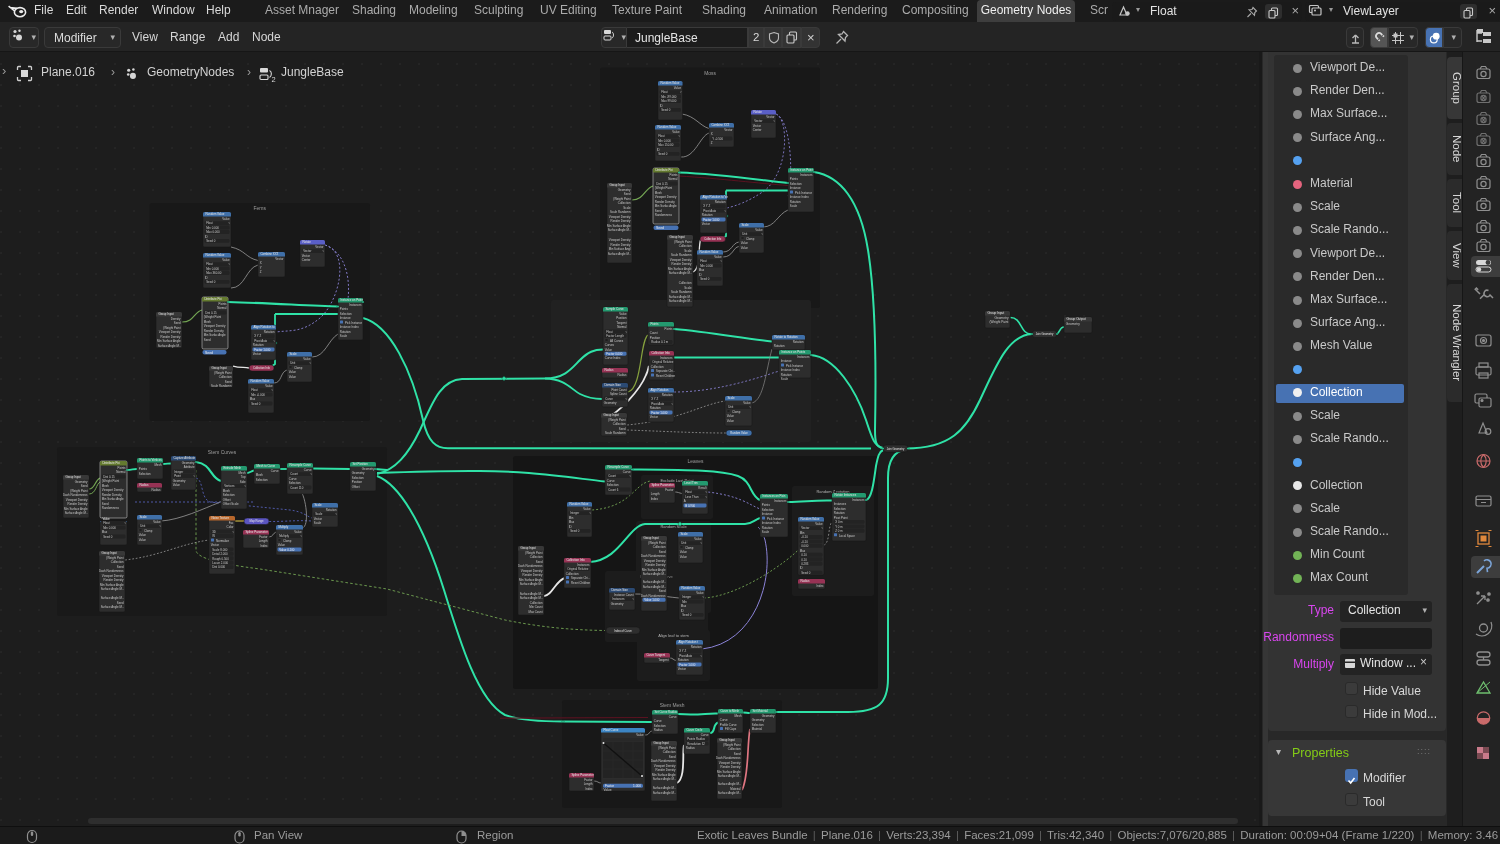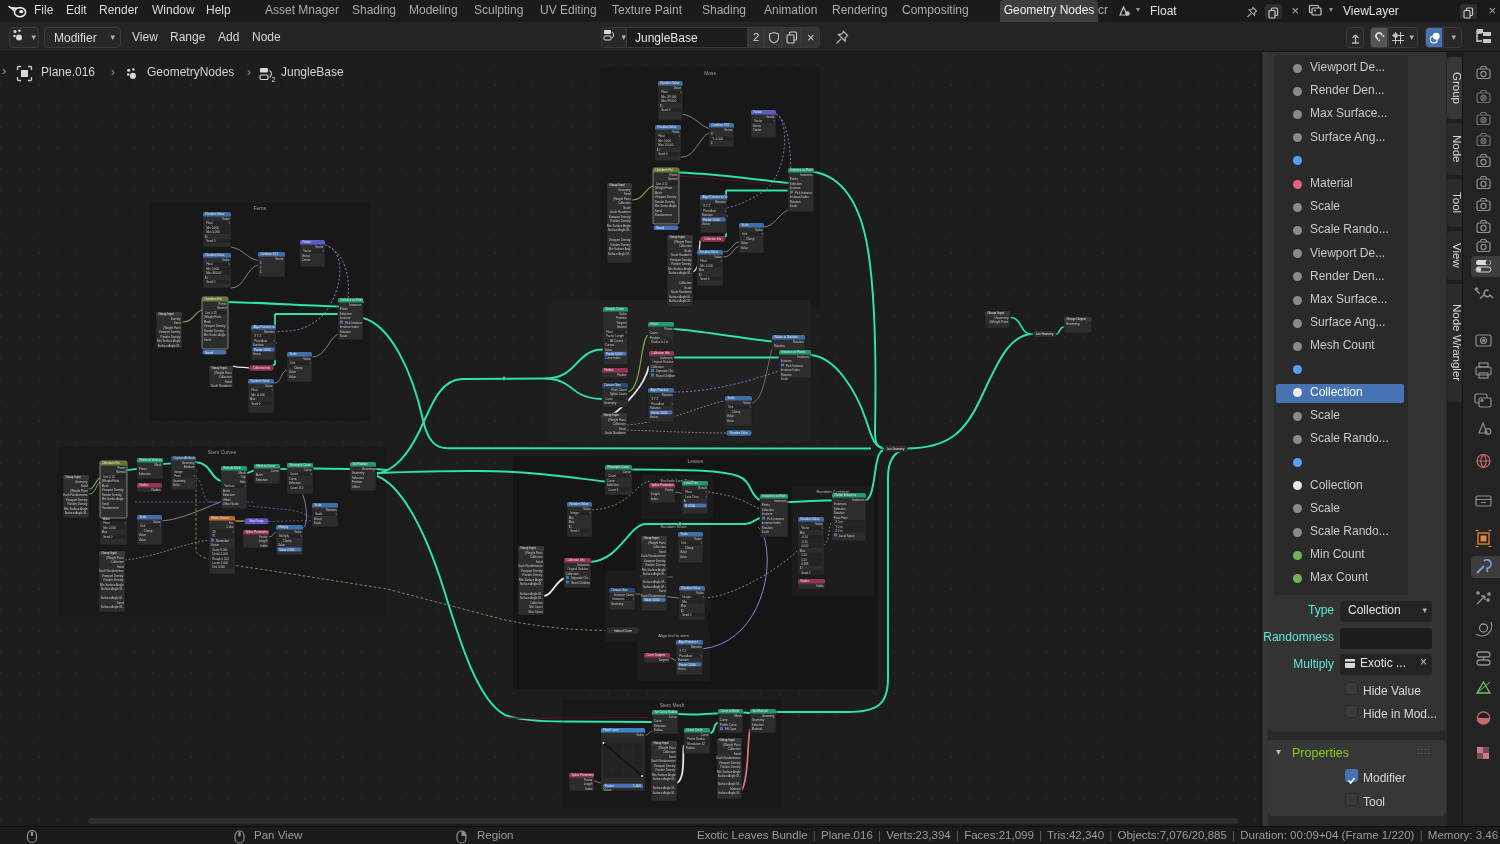--- a/index.html
+++ b/index.html
@@ -1,28 +1,28 @@
 <!DOCTYPE html>
 <html><head><meta charset="utf-8"><style>
 * { margin:0; padding:0; box-sizing:border-box; }
 body { width:1500px; height:844px; overflow:hidden; background:#1d1d1d;
   font-family:"Liberation Sans", sans-serif; position:relative; }
 .m { position:absolute; top:3px; font-size:12px; color:#dadada;text-align:right; }
 .tab { position:absolute; top:3px; font-size:12px; color:#ababab; }
 .tabactive { position:absolute; top:0px; height:22px; background:#3e3e3e; color:#efefef;
-  font-size:12px; text-align:center; line-height:21px; border-radius:4px 4px 0 0;margin-left:23px; }
+  font-size:12px; text-align:center; line-height:21px; border-radius:4px 4px 0 0; }
 .scnwrap { position:absolute; top:2px; height:19px; background:#1a1a1a; border-radius:4px; }
 .scntxt { position:absolute; left:38px; top:2px; font-size:12px; color:#e2e2e2; }
 .carsm { position:absolute; left:24px; top:3px; font-size:8px; color:#999; }
 .copybox { position:absolute; top:2px; width:17px; height:15px; background:#2e2e2e; border-radius:3px; padding:1px 0 0 3px; }
 .xbtn { position:absolute; top:1px; font-size:13px; color:#aaa; }
 .wbtn { position:absolute; background:#282828; border:1px solid #3a3a3a; border-radius:4px; }
 .car { position:absolute; top:4px; font-size:9px; color:#b0b0b0; }
 .hm { position:absolute; top:8px; font-size:12px; color:#d6d6d6; }
-.sblab { position:absolute; font-size:12px; color:#5eead4; right:113px; }
+.sblab { position:absolute; font-size:12px; color:#d946ef; right:113px; }
 .sblab2 { position:absolute; font-size:12px; color:#d8d8d8; }
 .sbw { position:absolute; height:21px; background:#232323; border-radius:3px; font-size:12px; color:#e4e4e4; }
 .cb { position:absolute; width:13px; height:13px; background:#3b3b3b; border:1px solid #2a2a2a; border-radius:3px; }
 .cbch { position:absolute; width:13px; height:13px; background:#4772b3; border-radius:3px; padding:2px 0 0 2px; }
 i { font-style:normal; color:#5f5f5f; padding:0 2px; }
 </style></head><body>
 
 <div style="position:absolute;left:0;top:0;width:1500px;height:22px;background:#1b1b1b">
     <svg style="position:absolute;left:7px;top:2px" width="22" height="18" viewBox="0 0 22 18">
 <g stroke="#ececec" stroke-width="1.6" fill="none">
@@ -1324,21 +1324,21 @@
 <span style="position:absolute;left:48px;top:170.4px;font-size:12px;color:#c9c9c9;white-space:nowrap">Scale Rando...</span>
 <span style="position:absolute;left:31px;top:197.1px;width:9px;height:9px;border-radius:50%;background:#8a8a8a"></span>
 <span style="position:absolute;left:48px;top:193.6px;font-size:12px;color:#c9c9c9;white-space:nowrap">Viewport De...</span>
 <span style="position:absolute;left:31px;top:220.3px;width:9px;height:9px;border-radius:50%;background:#8a8a8a"></span>
 <span style="position:absolute;left:48px;top:216.8px;font-size:12px;color:#c9c9c9;white-space:nowrap">Render Den...</span>
 <span style="position:absolute;left:31px;top:243.5px;width:9px;height:9px;border-radius:50%;background:#8a8a8a"></span>
 <span style="position:absolute;left:48px;top:240.0px;font-size:12px;color:#c9c9c9;white-space:nowrap">Max Surface...</span>
 <span style="position:absolute;left:31px;top:266.7px;width:9px;height:9px;border-radius:50%;background:#8a8a8a"></span>
 <span style="position:absolute;left:48px;top:263.2px;font-size:12px;color:#c9c9c9;white-space:nowrap">Surface Ang...</span>
 <span style="position:absolute;left:31px;top:289.9px;width:9px;height:9px;border-radius:50%;background:#8a8a8a"></span>
-<span style="position:absolute;left:48px;top:286.4px;font-size:12px;color:#c9c9c9;white-space:nowrap">Mesh Count</span>
+<span style="position:absolute;left:48px;top:286.4px;font-size:12px;color:#c9c9c9;white-space:nowrap">Mesh Value</span>
 <span style="position:absolute;left:31px;top:313.1px;width:9px;height:9px;border-radius:50%;background:#55a1f0"></span>
 <div style="position:absolute;left:14px;top:331.8px;width:128px;height:19px;background:#4772b3;border-radius:2px"></div>
 <span style="position:absolute;left:31px;top:336.3px;width:9px;height:9px;border-radius:50%;background:#f0f0f0"></span>
 <span style="position:absolute;left:48px;top:332.8px;font-size:12px;color:#ffffff;white-space:nowrap">Collection</span>
 <span style="position:absolute;left:31px;top:359.5px;width:9px;height:9px;border-radius:50%;background:#8a8a8a"></span>
 <span style="position:absolute;left:48px;top:356.0px;font-size:12px;color:#c9c9c9;white-space:nowrap">Scale</span>
 <span style="position:absolute;left:31px;top:382.7px;width:9px;height:9px;border-radius:50%;background:#8a8a8a"></span>
 <span style="position:absolute;left:48px;top:379.2px;font-size:12px;color:#c9c9c9;white-space:nowrap">Scale Rando...</span>
 <span style="position:absolute;left:31px;top:405.9px;width:9px;height:9px;border-radius:50%;background:#55a1f0"></span>
 <span style="position:absolute;left:31px;top:429.1px;width:9px;height:9px;border-radius:50%;background:#e8e8e8"></span>
@@ -1358,21 +1358,21 @@
       <span class="car" style="right:5px">▾</span>
     </div>
 <span class="sblab" style="top:578px">Randomness</span>
 <div class="sbw" style="left:78px;top:576px;width:92px;background:#1d1d1d"></div>
 <span class="sblab" style="top:605px">Multiply</span>
 <div class="sbw" style="left:78px;top:602px;width:92px">
 <svg width="12" height="11" viewBox="0 0 12 11" style="position:absolute;left:4px;top:4px">
         <rect x="1" y="1" width="10" height="9" rx="1" fill="#d8d8d8"></rect>
         <rect x="1" y="3.5" width="10" height="1.5" fill="#282828"></rect>
       </svg>
-<span style="position:absolute;left:20px;top:2px">Exotic ...</span>
+<span style="position:absolute;left:20px;top:2px">Window ...</span>
       <span style="position:absolute;right:5px;top:1px;color:#c9c9c9">×</span>
     </div>
 <span class="cb" style="left:83px;top:630px"></span>
     <span class="sblab2" style="left:101px;top:632px">Hide Value</span>
 <span class="cb" style="left:83px;top:653px"></span>
     <span class="sblab2" style="left:101px;top:655px">Hide in Mod...</span>
 <div style="position:absolute;left:6px;top:688px;width:178px;height:76px;background:#373737;border-radius:4px"></div>
 <span style="position:absolute;left:14px;top:694px;color:#b9b9b9;font-size:10px">▾</span>
 <span style="position:absolute;left:30px;top:694px;color:#84cc16;font-size:12.5px">Properties</span>
 <span style="position:absolute;right:16px;top:694px;color:#777;font-size:9px;letter-spacing:1px">::::</span>

